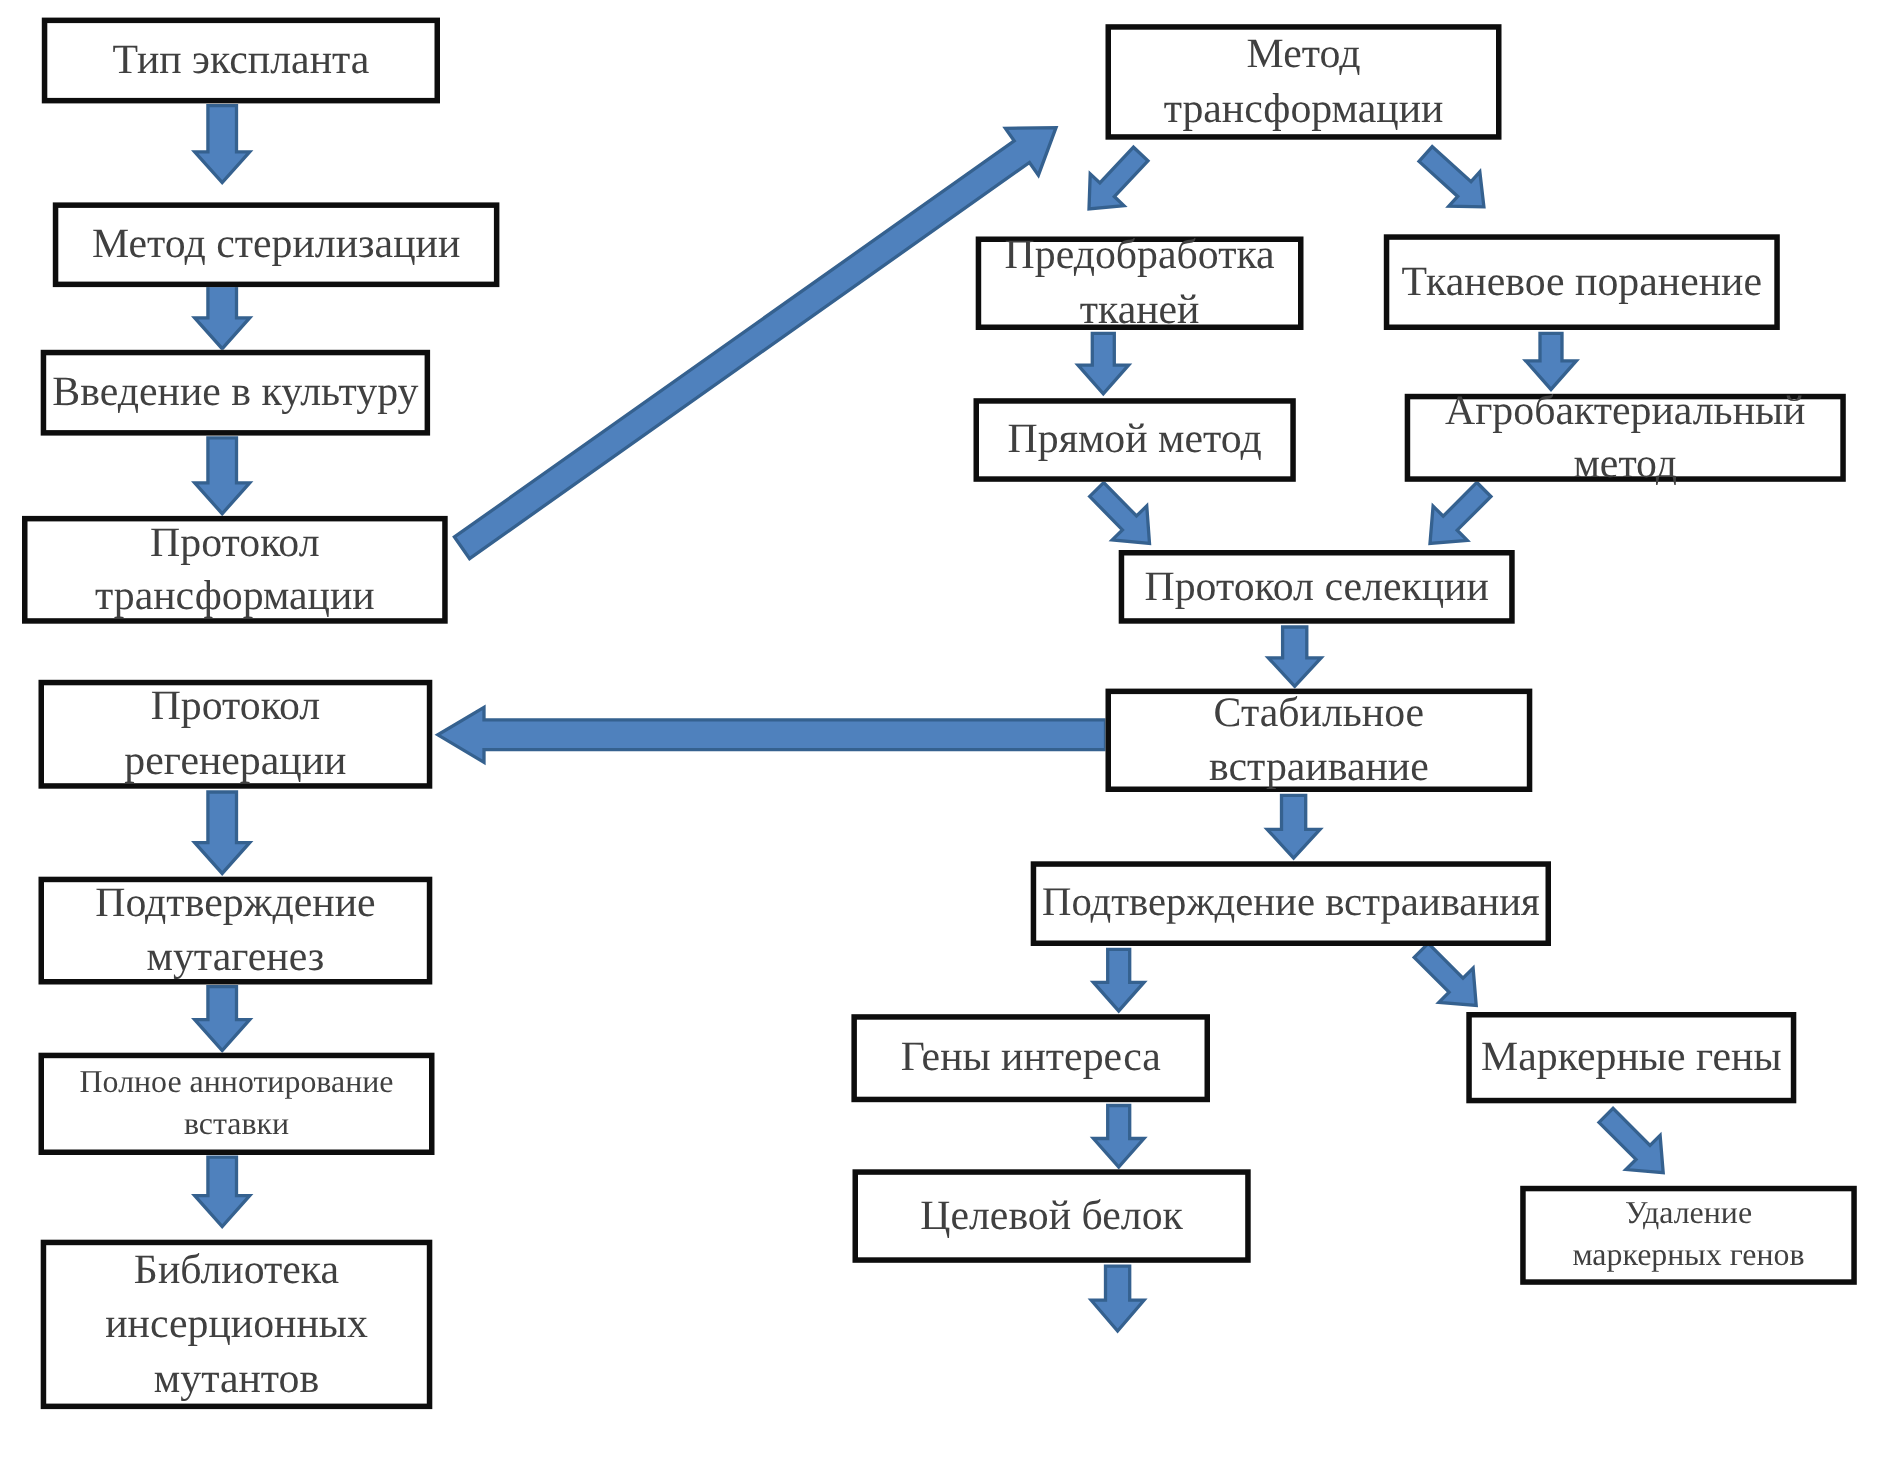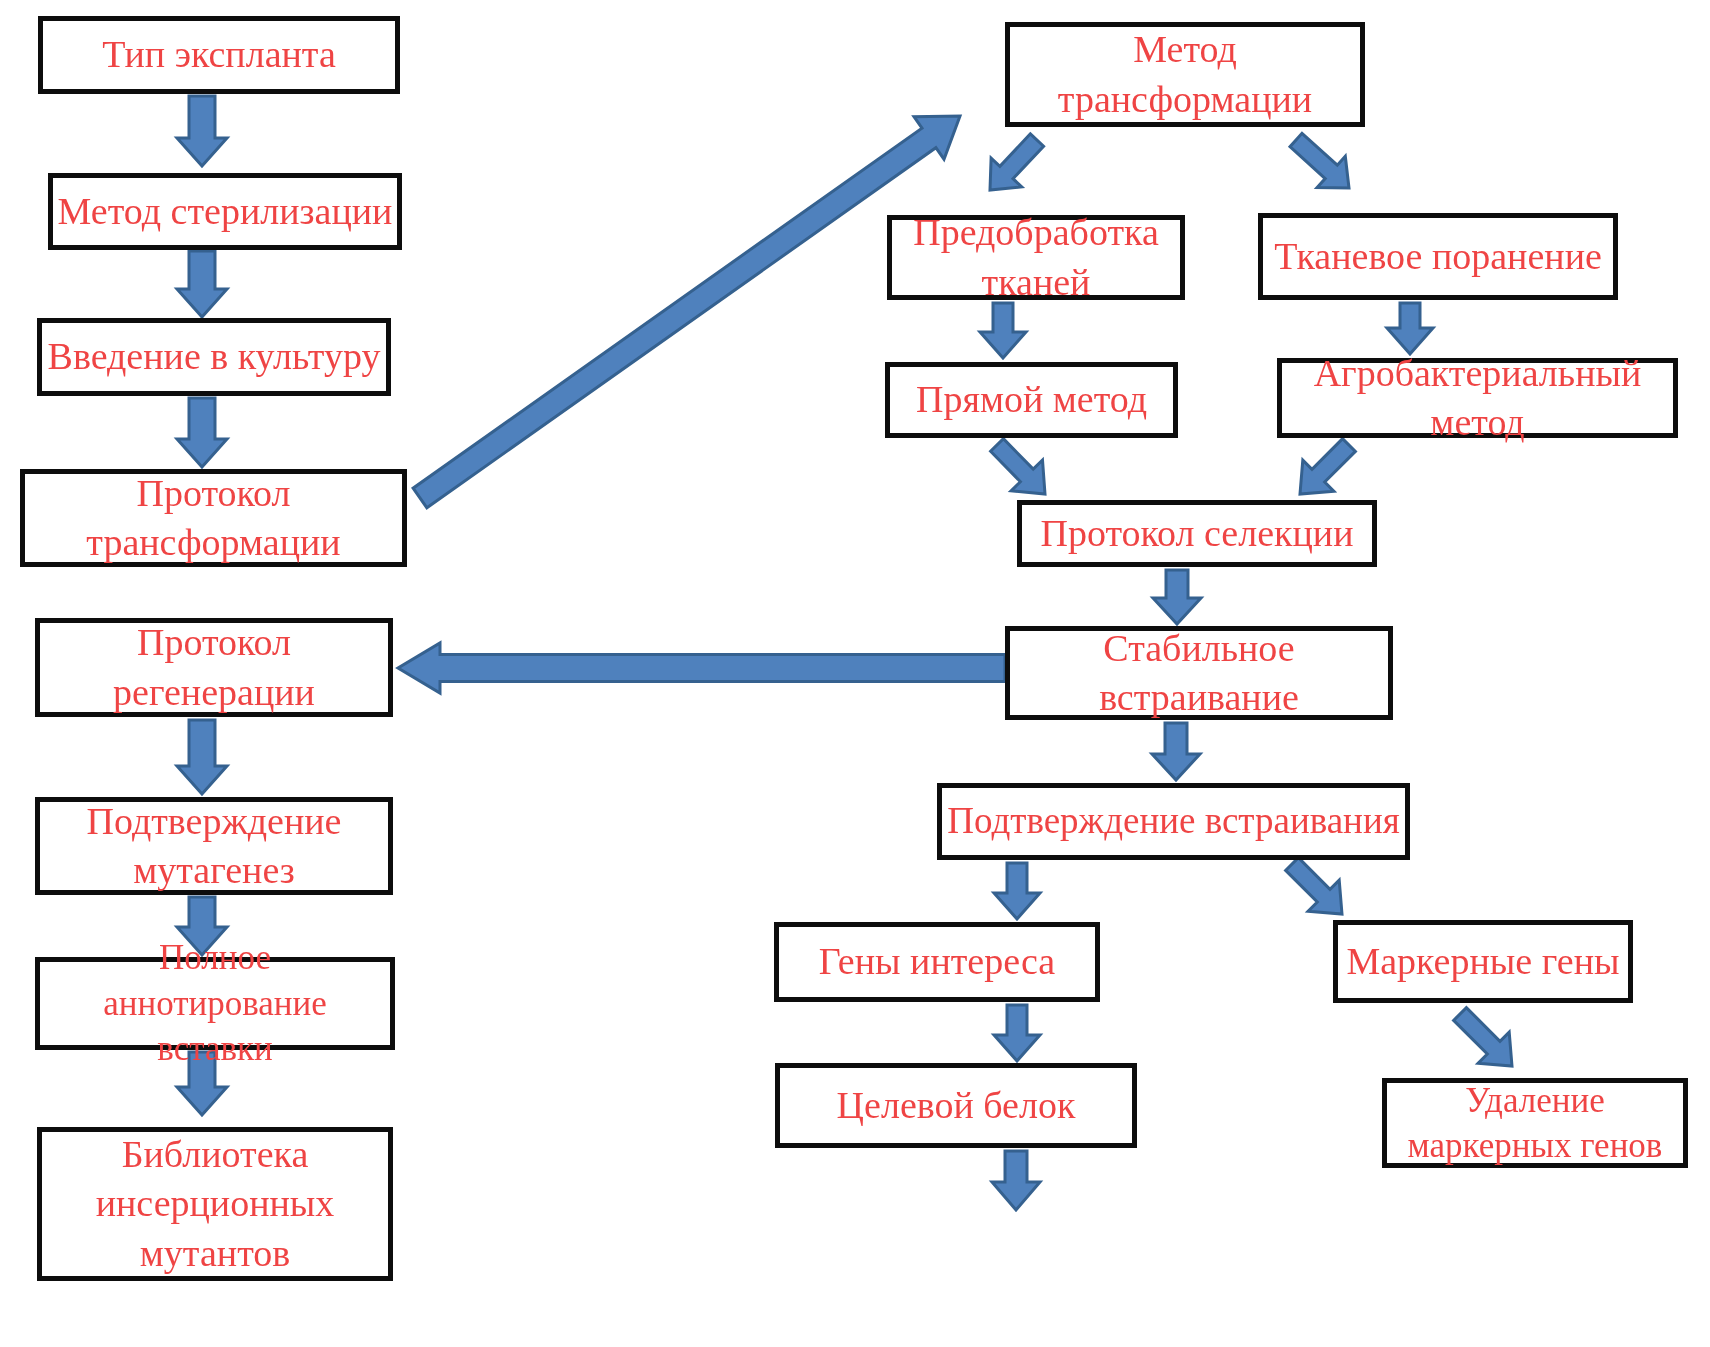--- a/index.html
+++ b/index.html
@@ -26,30 +26,30 @@
   .node {
     position: absolute;
     z-index: 2;
     box-sizing: border-box;
     background: #ffffff;
     border: 5px solid #0d0d0d;
     display: flex;
     align-items: center;
     justify-content: center;
     text-align: center;
-    color: #ef4444;
+    color: #404040;
     font-size: 38px;
     line-height: 1.3;
     padding: 0 4px;
   }
   .node span {
     white-space: pre-line;
     display: block;
   }
-  .node.fs35 { font-size: 35px; }
+  .node.fs35 { font-size: 29px; }
   .node.fs37 { font-size: 37px; text-align: right; }
 </style>
 </head>
 <body>
 
 <div class="canvas">
 
   <svg id="arrow-layer" viewBox="0 0 1710 1347" xmlns="http://www.w3.org/2000/svg">
       <polygon points="189.0,96.0 189.0,138.0 177.0,138.0 202.0,166.0 227.0,138.0 215.0,138.0 215.0,96.0" fill="#4f81bd" stroke="#35618f" stroke-width="3"></polygon>
       <polygon points="189.0,251.0 189.0,289.0 177.0,289.0 202.0,317.0 227.0,289.0 215.0,289.0 215.0,251.0" fill="#4f81bd" stroke="#35618f" stroke-width="3"></polygon>
@@ -71,21 +71,21 @@
       <polygon points="1285.6,870.4 1317.3,902.0 1308.1,911.2 1342.0,914.0 1339.2,880.1 1330.0,889.3 1298.4,857.6" fill="#4f81bd" stroke="#35618f" stroke-width="3"></polygon>
       <polygon points="1007.0,1005.0 1007.0,1035.0 994.0,1035.0 1017.0,1061.0 1040.0,1035.0 1027.0,1035.0 1027.0,1005.0" fill="#4f81bd" stroke="#35618f" stroke-width="3"></polygon>
       <polygon points="1005.0,1151.0 1005.0,1182.0 992.0,1182.0 1016.0,1210.0 1040.0,1182.0 1027.0,1182.0 1027.0,1151.0" fill="#4f81bd" stroke="#35618f" stroke-width="3"></polygon>
       <polygon points="1453.6,1020.4 1487.3,1054.0 1478.1,1063.2 1512.0,1066.0 1509.2,1032.1 1500.0,1041.3 1466.4,1007.6" fill="#4f81bd" stroke="#35618f" stroke-width="3"></polygon>
     </svg>
 
   <div class="node" style="left:38px;top:16px;width:362px;height:78px">
     <span>Тип экспланта</span>
   </div>
 
-  <div class="node" style="left:48px;top:173px;width:354px;height:77px">
+  <div class="node" style="left:48px;top:184px;width:406px;height:77px">
     <span>Метод стерилизации</span>
   </div>
 
   <div class="node" style="left:37px;top:318px;width:354px;height:78px">
     <span>Введение в культуру</span>
   </div>
 
   <div class="node" style="left:20px;top:469px;width:387px;height:98px">
     <span>Протокол
 трансформации</span>

